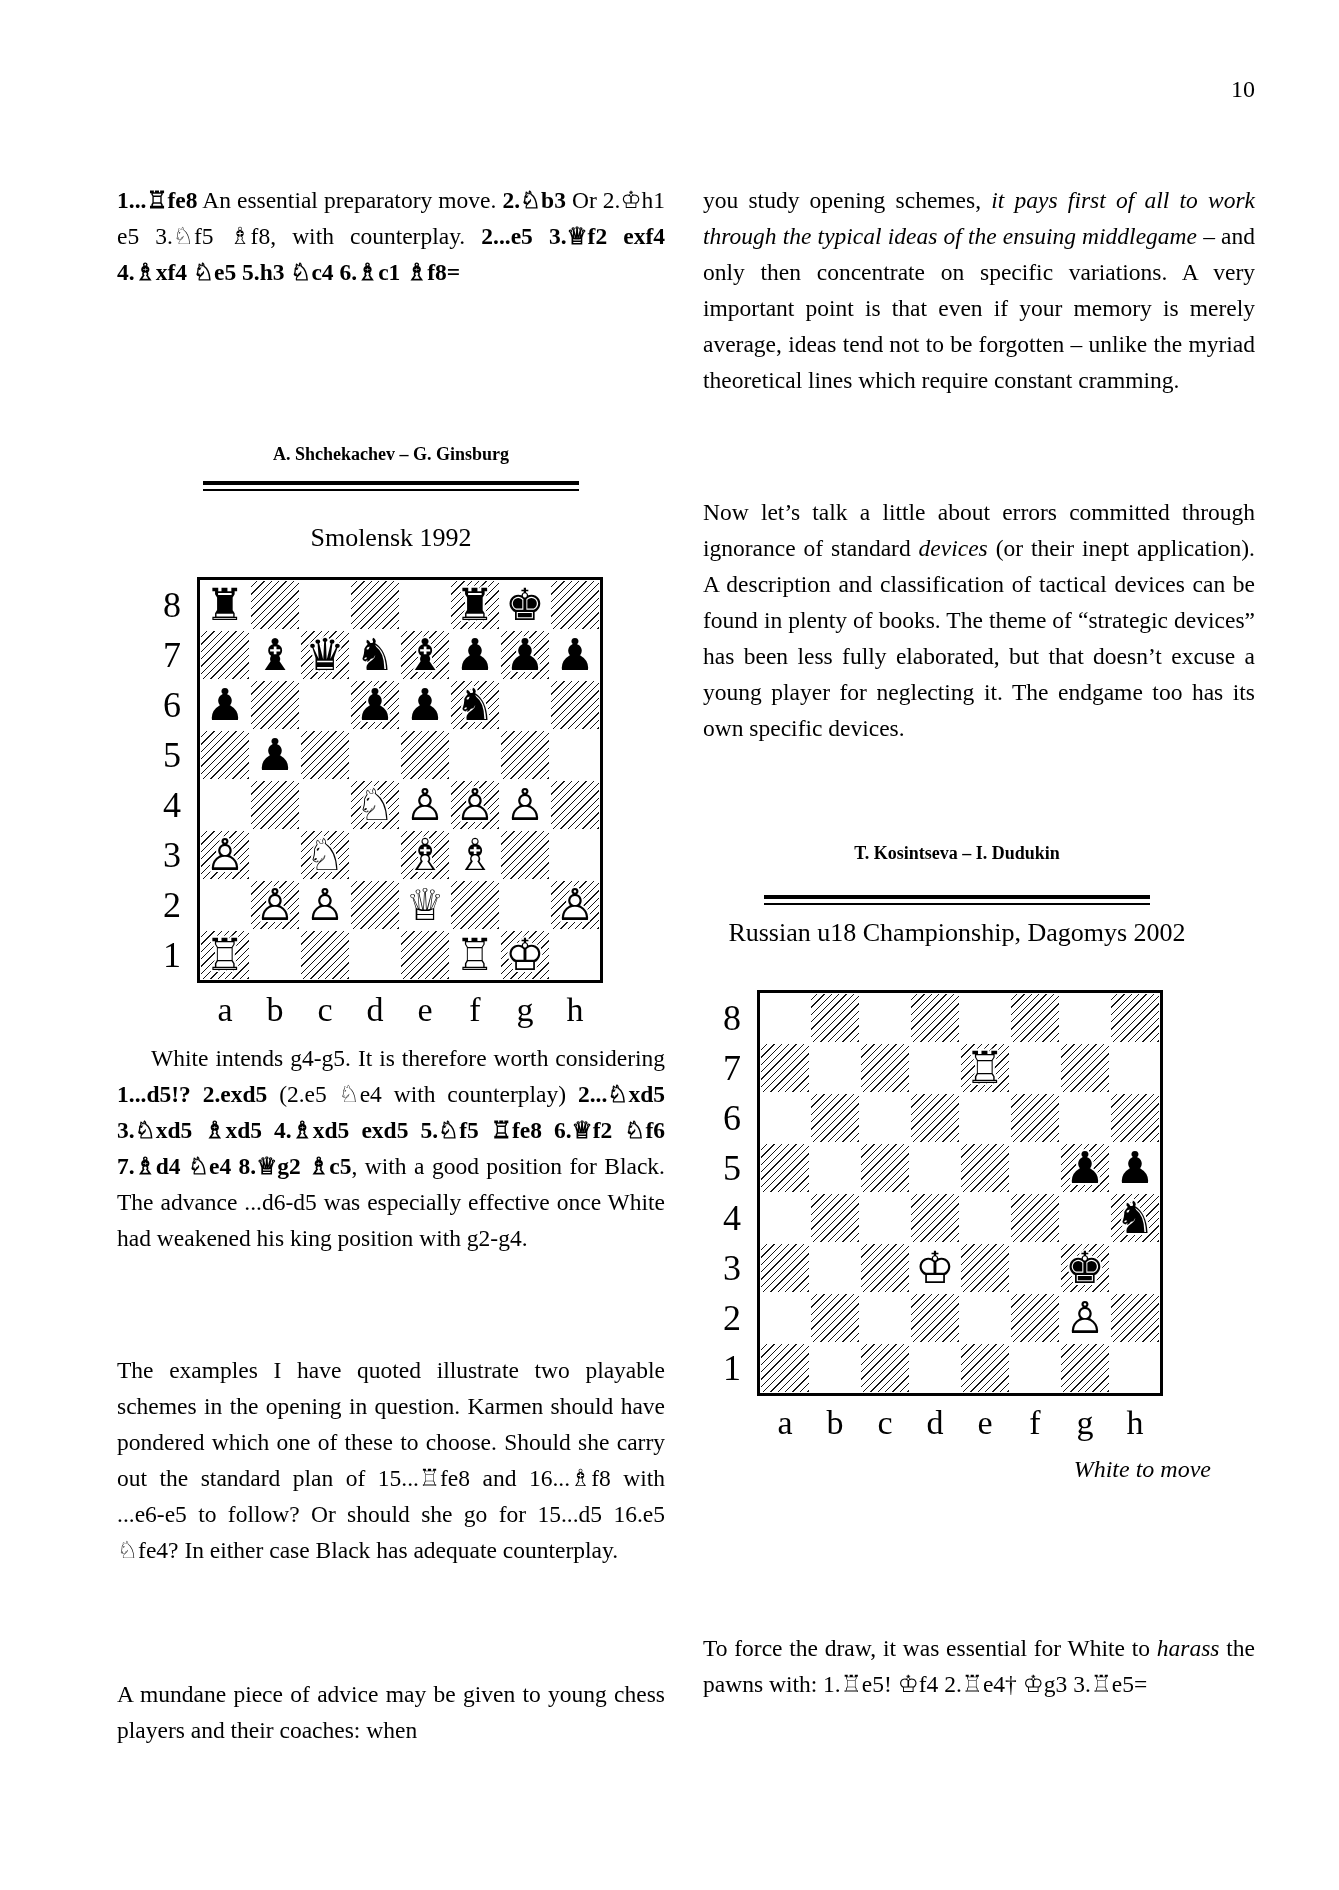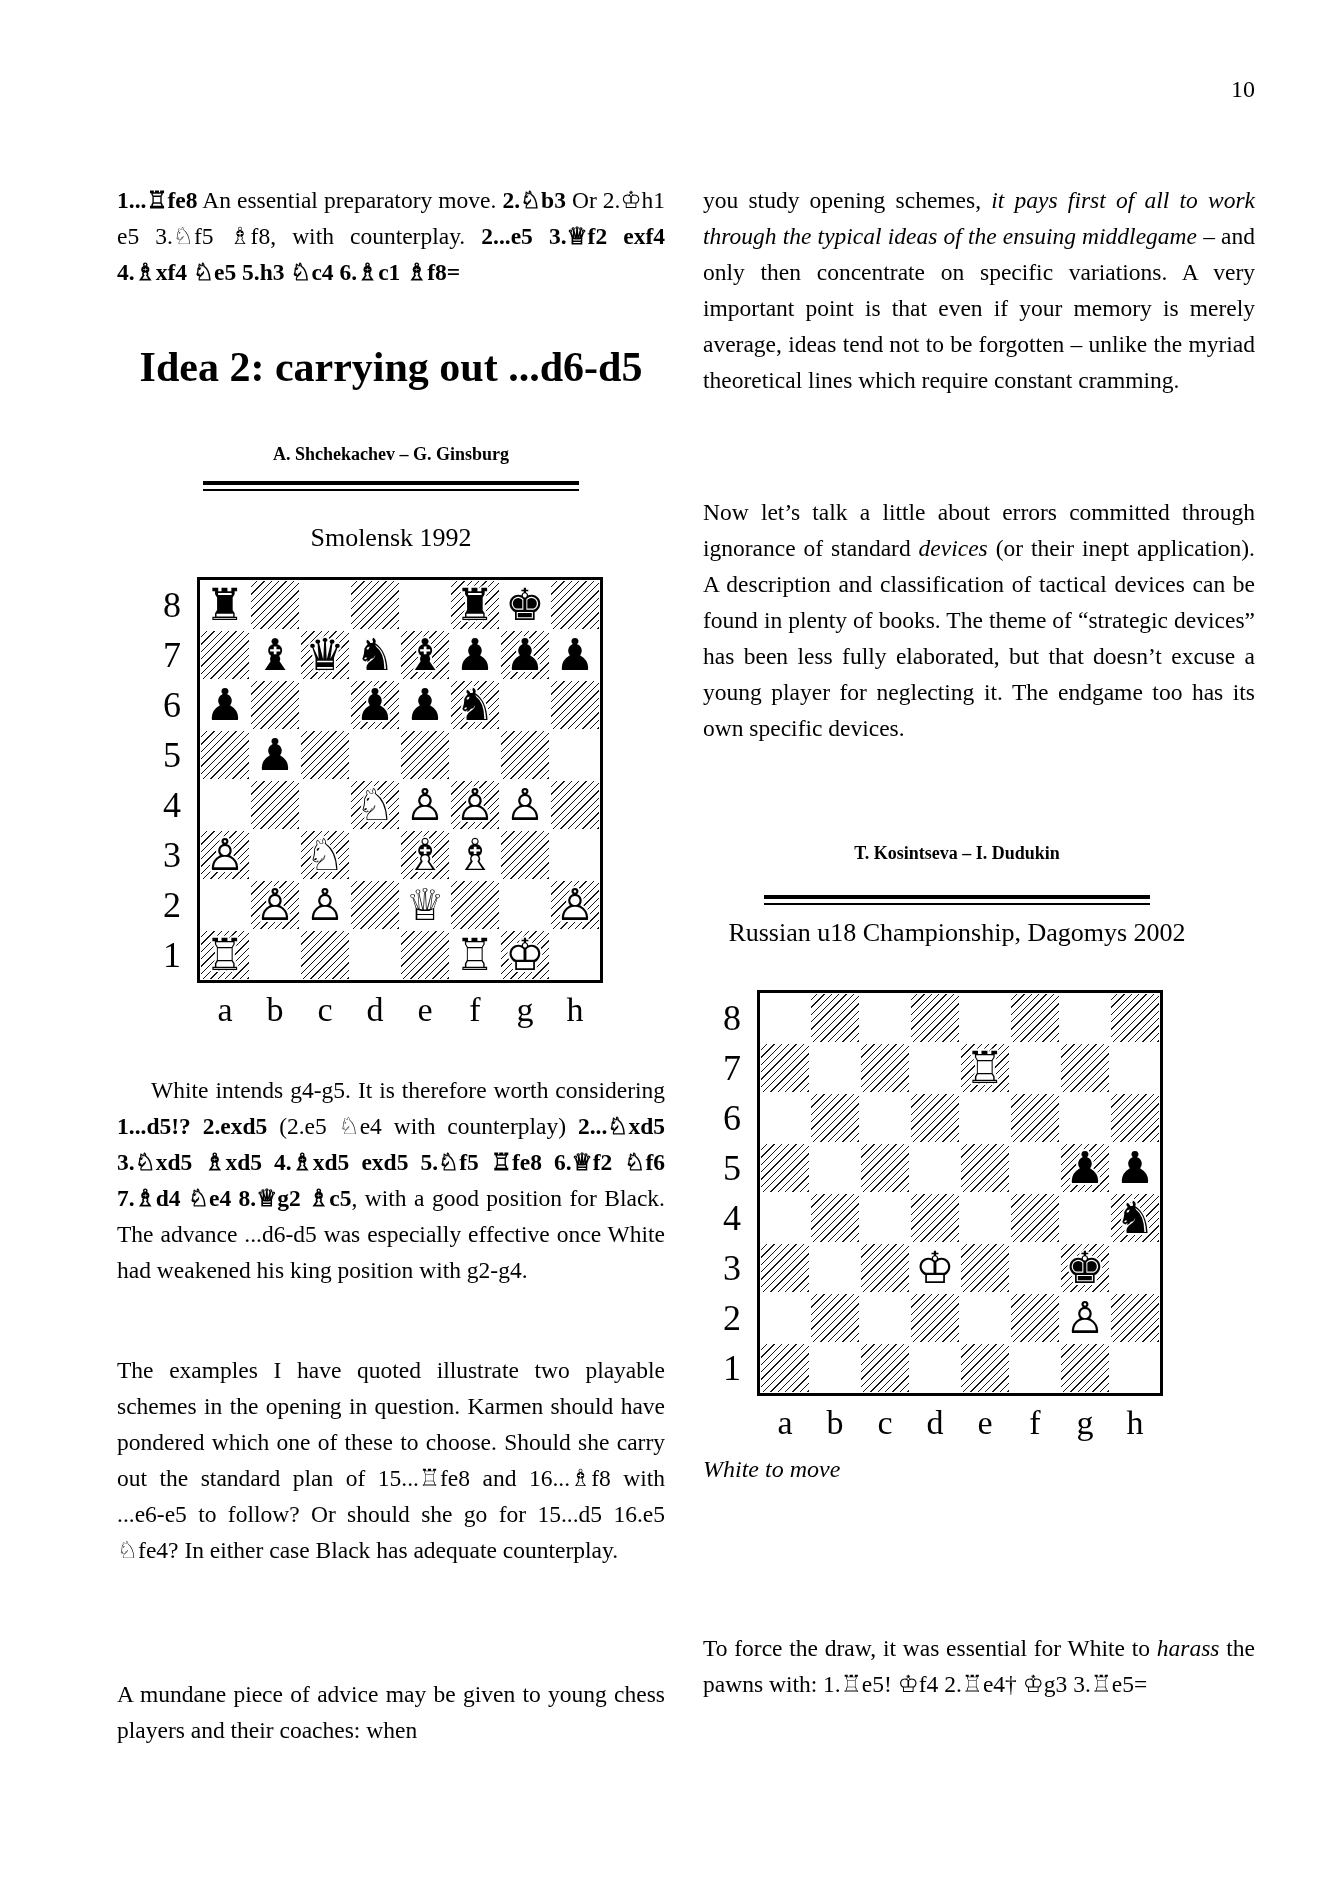--- a/index.html
+++ b/index.html
@@ -8,28 +8,28 @@
     font-family:"Liberation Serif", serif;overflow:hidden;
   }
   .pgnum{position:absolute;top:76px;right:84px;font-size:24px;}
   .col{position:absolute;top:0;height:1890px;}
   .col.leftcol{left:117px;width:548px;}
   .col.rightcol{left:703px;width:552px;}
   .col > *{position:absolute;left:0;margin:0;}
   p.body{
     width:100%;text-align:justify;font-size:23.5px;line-height:36px;
   }
-  p.body.indent{text-indent:34px;margin-top:32px;}
+  p.body.indent{text-indent:34px;}
   .b{font-weight:bold;}
   .i{font-style:italic;}
   .h-idea{width:100%;text-align:center;font-weight:bold;font-size:42px;line-height:1.1;}
   .h-game{width:100%;text-align:center;font-weight:bold;font-size:18px;}
   .h-event{width:100%;text-align:center;font-size:26px;}
   .rule{border-top:4px solid #000;border-bottom:2px solid #000;height:4px;}
-  .caption{text-align:left;font-style:italic;font-size:24px;}
+  .caption{text-align:right;font-style:italic;font-size:24px;}
   
   .diagram{display:flex;}
   .ranks{display:flex;flex-direction:column;width:40px;padding-top:3px;}
   .ranks span{height:50px;display:flex;align-items:center;justify-content:flex-end;
     padding-right:16px;font-size:36px;}
   .board{
     width:400px;height:400px;border:3px solid #000;box-sizing:content-box;
     display:grid;grid-template-columns:repeat(8,50px);grid-template-rows:repeat(8,50px);
     background:#fff;
   }
@@ -49,21 +49,20 @@
   .files{display:flex;padding-left:3px;margin-top:8px;}
   .files span{width:50px;text-align:center;font-size:34px;}
 </style>
 </head>
 <body>
 
 <div class="pgnum">10</div>
 
 <div class="col leftcol">
   <p class="body" style="top:182px"><span class="b">1...♖fe8</span><span> An essential preparatory move. </span><span class="b">2.♘b3</span><span> Or 2.♔h1 e5 3.♘f5 ♗f8, with counterplay. </span><span class="b">2...e5 3.♕f2 exf4 4.♗xf4 ♘e5 5.h3 ♘c4 6.♗c1 ♗f8=</span></p>
-  <h1 class="h-idea" style="top:344px">Idea 2: carrying out ...d6-d5</h1>
   <h2 class="h-game" style="top:444px">A. Shchekachev – G. Ginsburg</h2>
   <div class="rule" style="top:481px;left:86px;width:376px"></div>
   <div class="h-event" style="top:523px">Smolensk 1992</div>
   <div class="diagram" style="top:577px;left:40px">
       <div class="ranks">
         <span>8</span>
         <span>7</span>
         <span>6</span>
         <span>5</span>
         <span>4</span>

